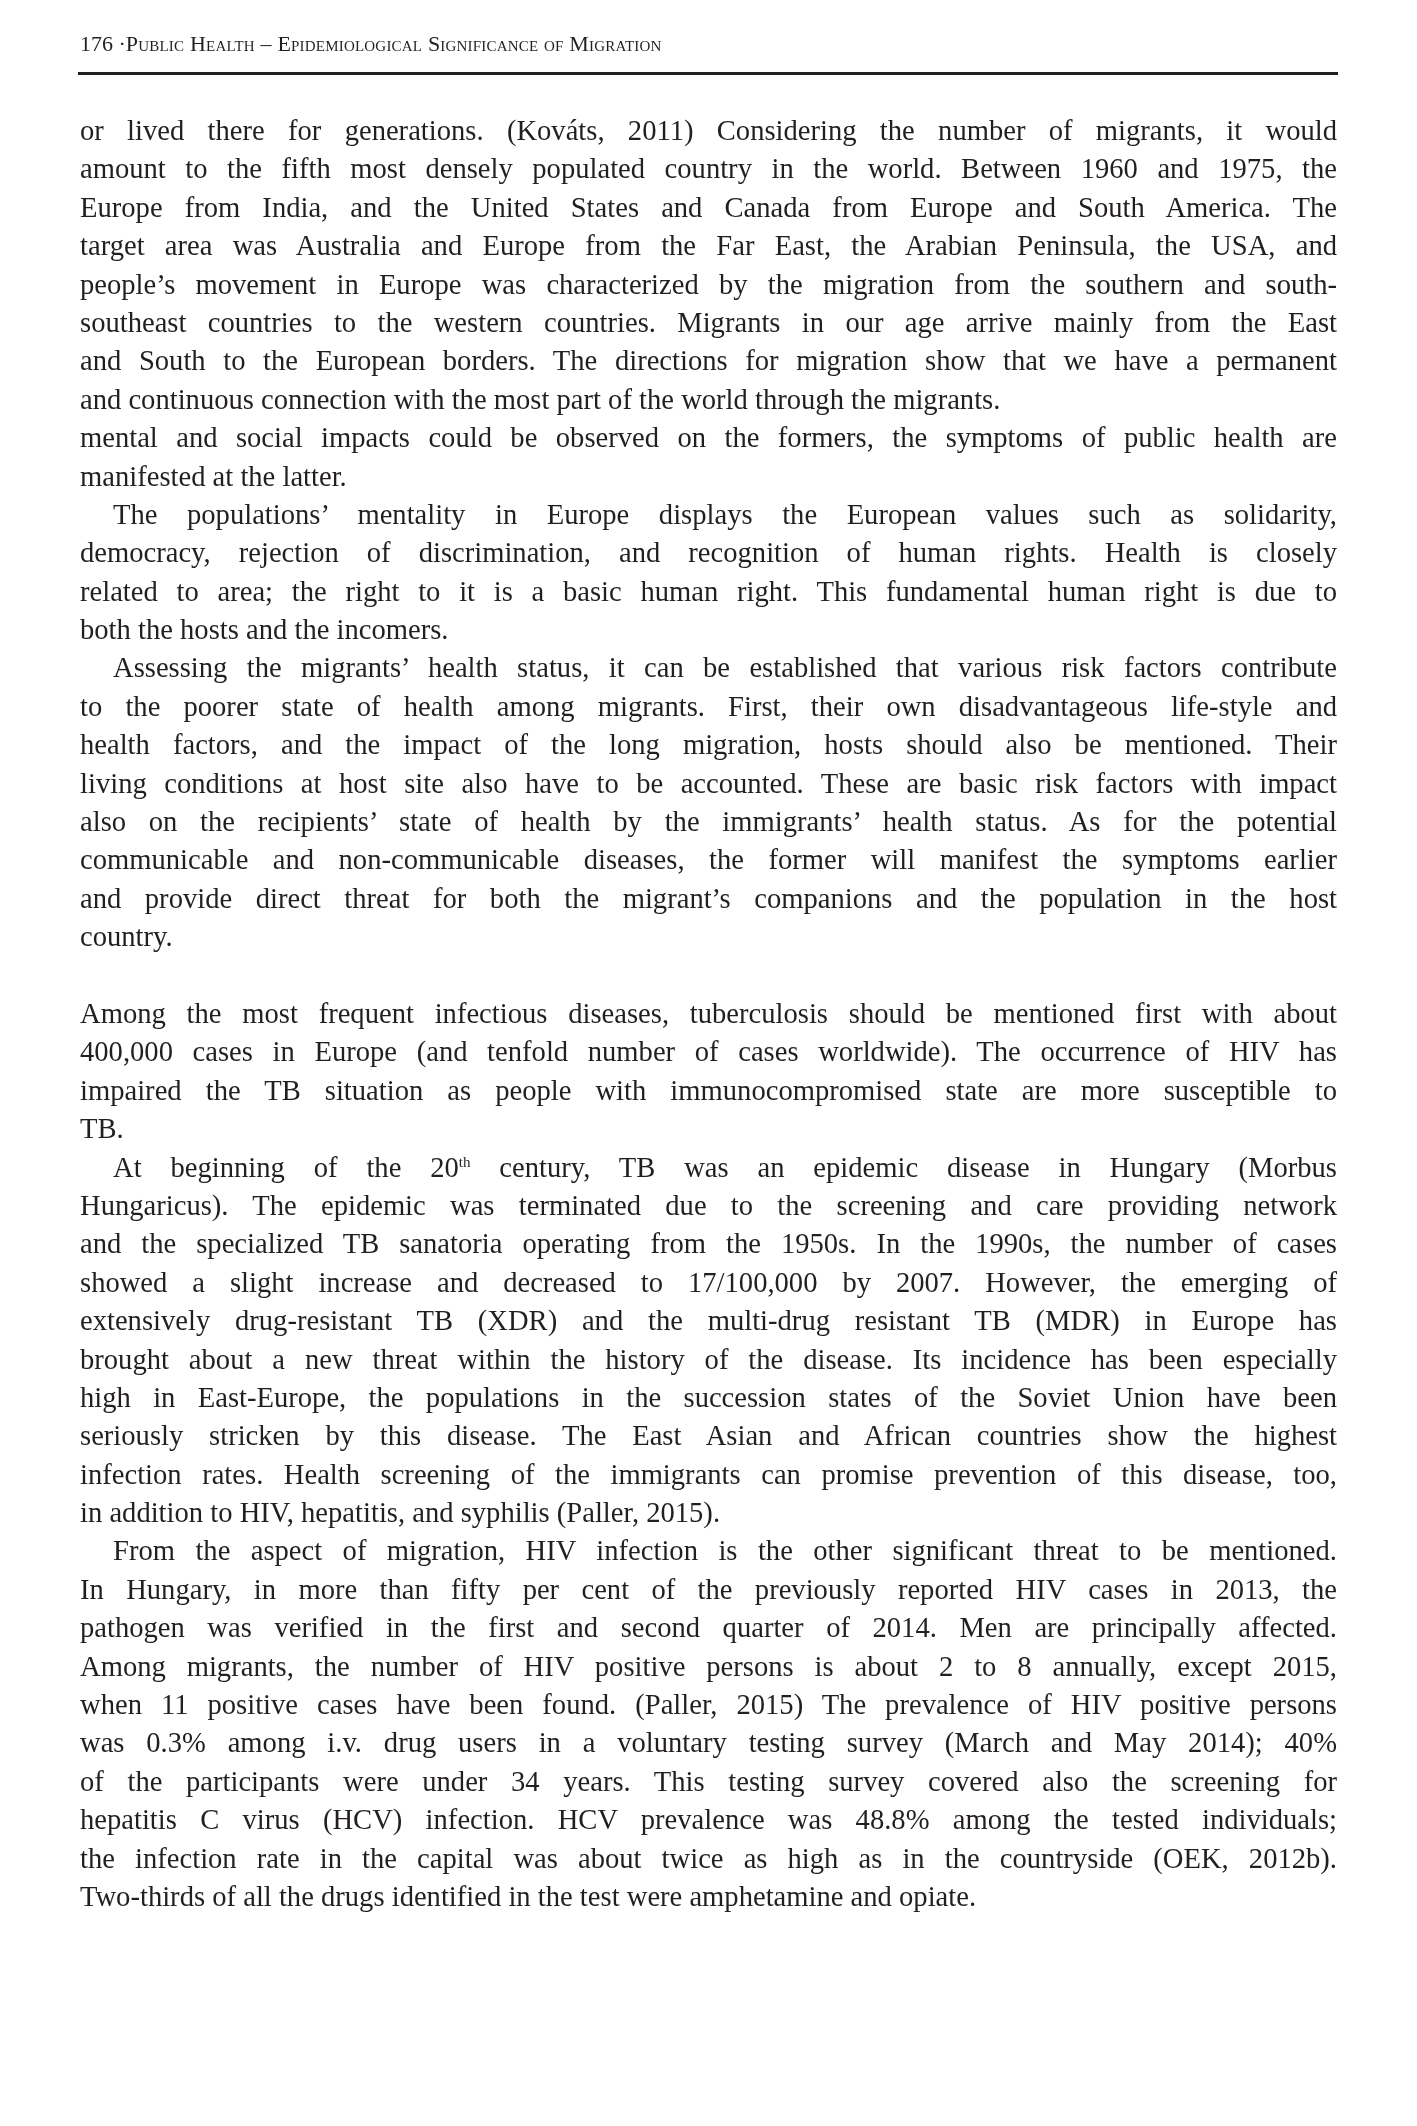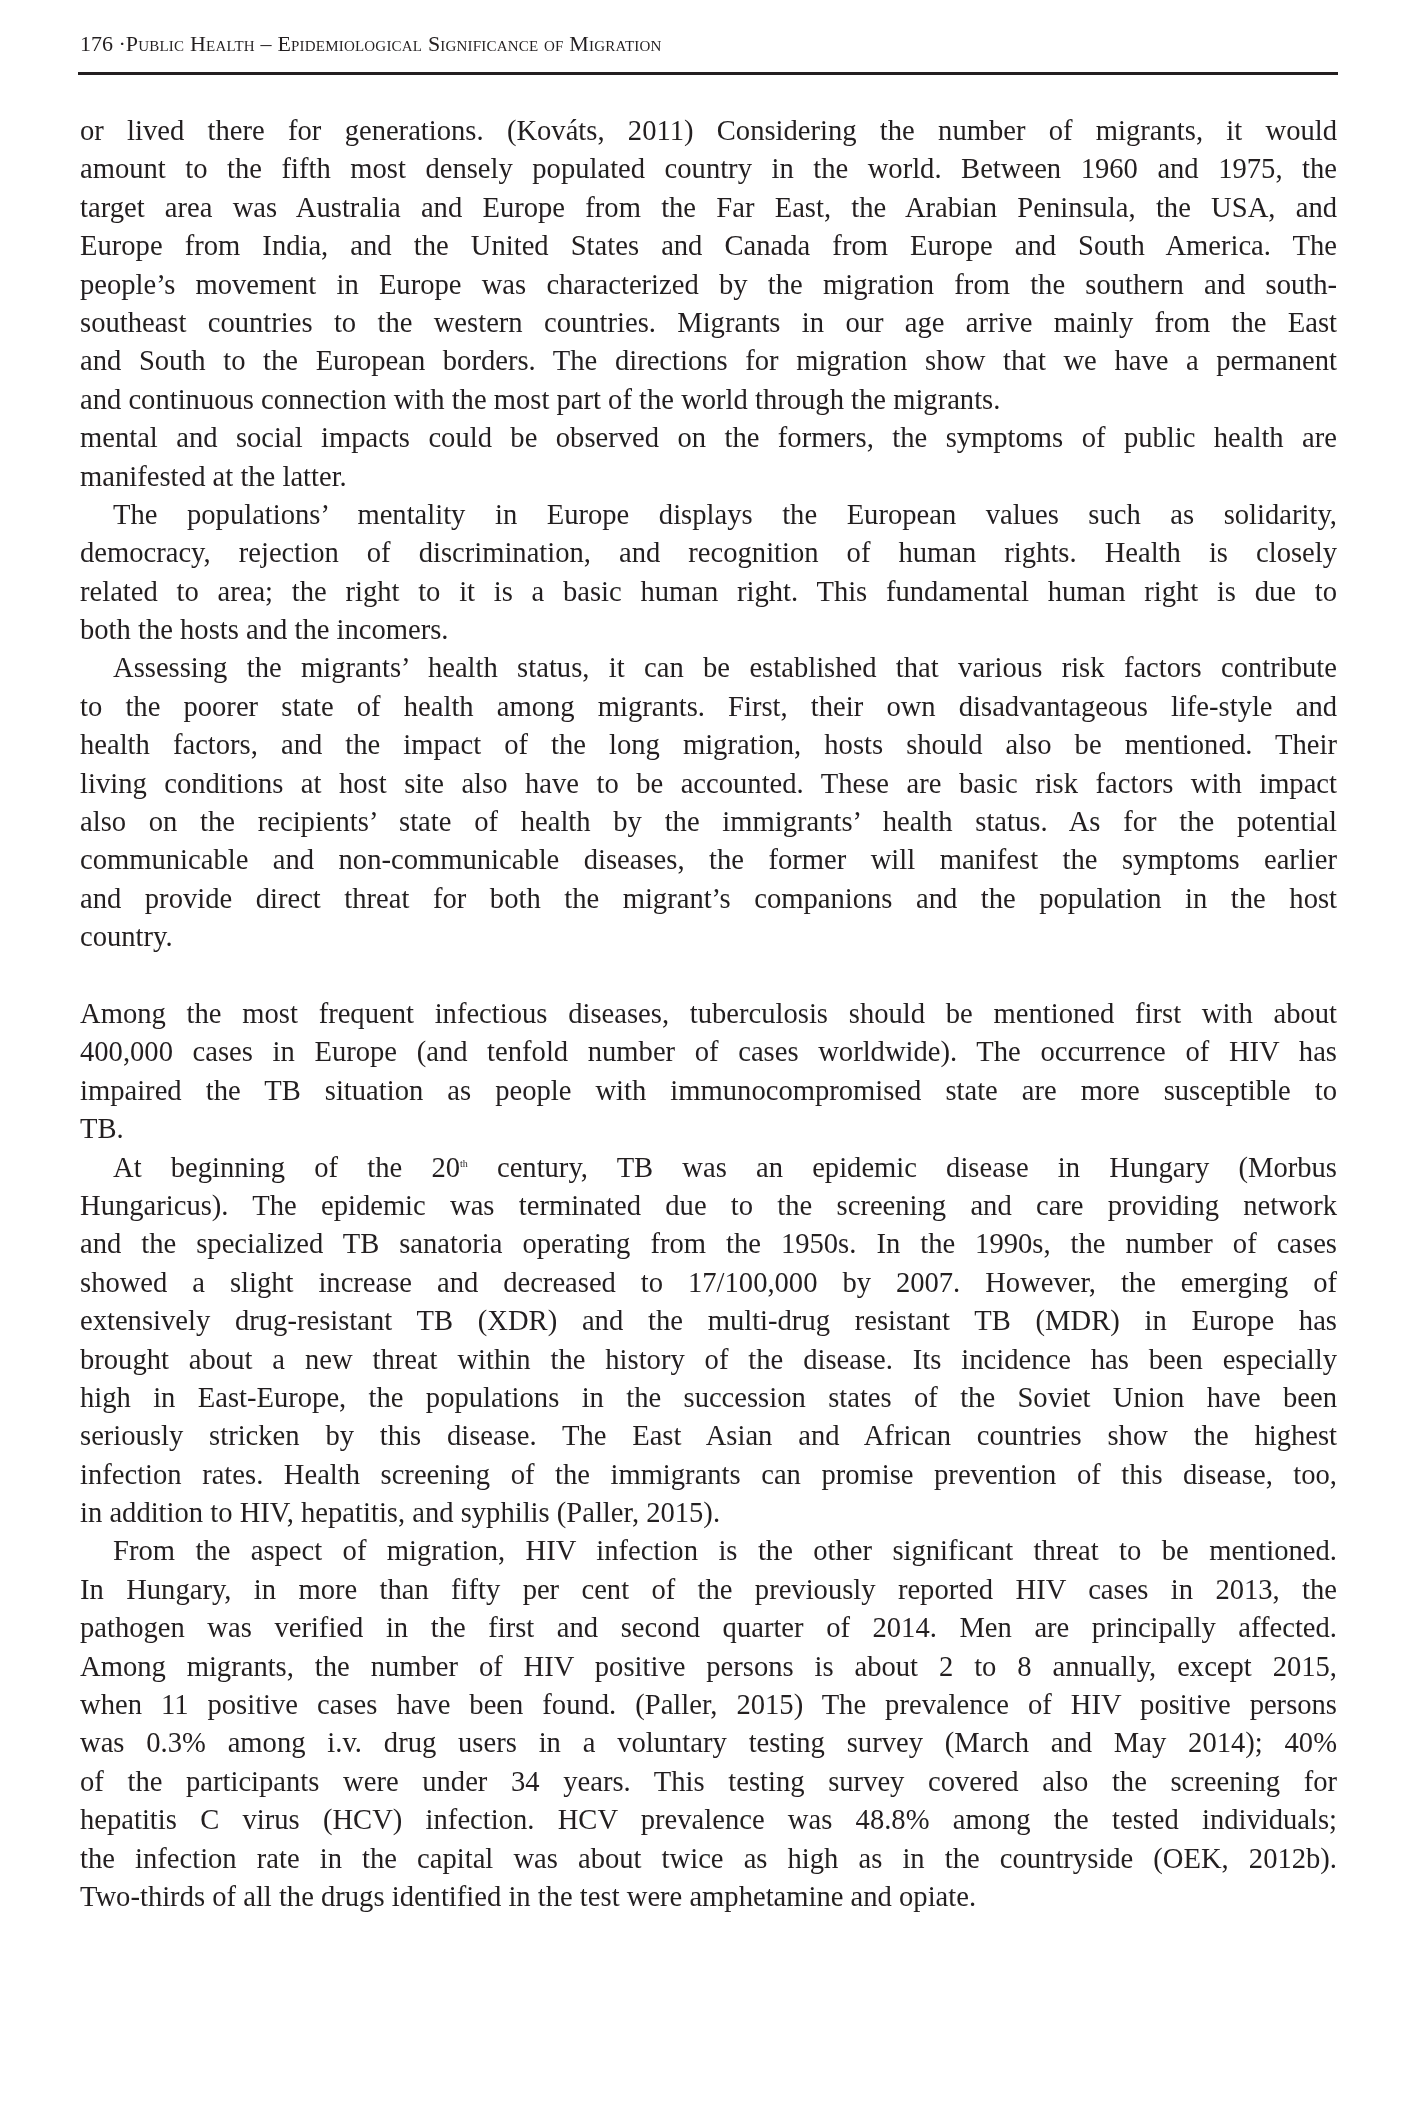--- a/index.html
+++ b/index.html
@@ -59,40 +59,40 @@
     padding-left: 33px;
   }
   .blank {
     display: block;
     height: 38.4px;
   }
   .line span.b {
     font-weight: normal;
   }
   sup.ord {
-    font-size: 10px;
+    font-size: 15px;
     vertical-align: 10px;
     line-height: 0;
   }
 </style>
 </head>
 <body>
 
 <header class="running-head">
   <span>176</span><span> ·</span><span class="title">Public Health – Epidemiological Significance of Migration</span>
 </header>
 <div class="head-rule"></div>
 
 <main class="body-text">
 
   <div>
     <span class="line">or lived there for generations. (Kováts, 2011) Considering the number of migrants, it would</span>
     <span class="line">amount to the fifth most densely populated country in the world. Between 1960 and 1975, the</span>
+    <span class="line">Europe from India, and the United States and Canada from Europe and South America. The</span>
     <span class="line">target area was Australia and Europe from the Far East, the Arabian Peninsula, the USA, and</span>
-    <span class="line">Europe from India, and the United States and Canada from Europe and South America. The</span>
     <span class="line">people’s movement in Europe was characterized by the migration from the southern and south-</span>
     <span class="line">southeast countries to the western countries. Migrants in our age arrive mainly from the East</span>
     <span class="line">and South to the European borders. The directions for migration show that we have a permanent</span>
     <span class="line last">and continuous connection with the most part of the world through the migrants.</span>
   </div>
 
   <div>
     <span class="line">mental and social impacts could be observed on the formers, the symptoms of public health are</span>
     <span class="line last">manifested at the latter.</span>
   </div>

